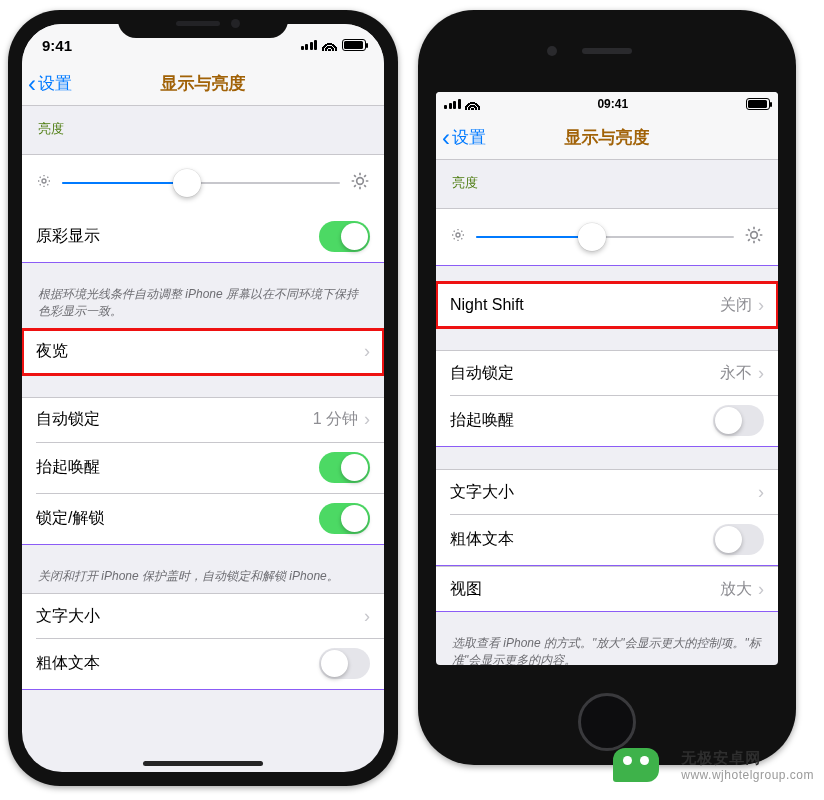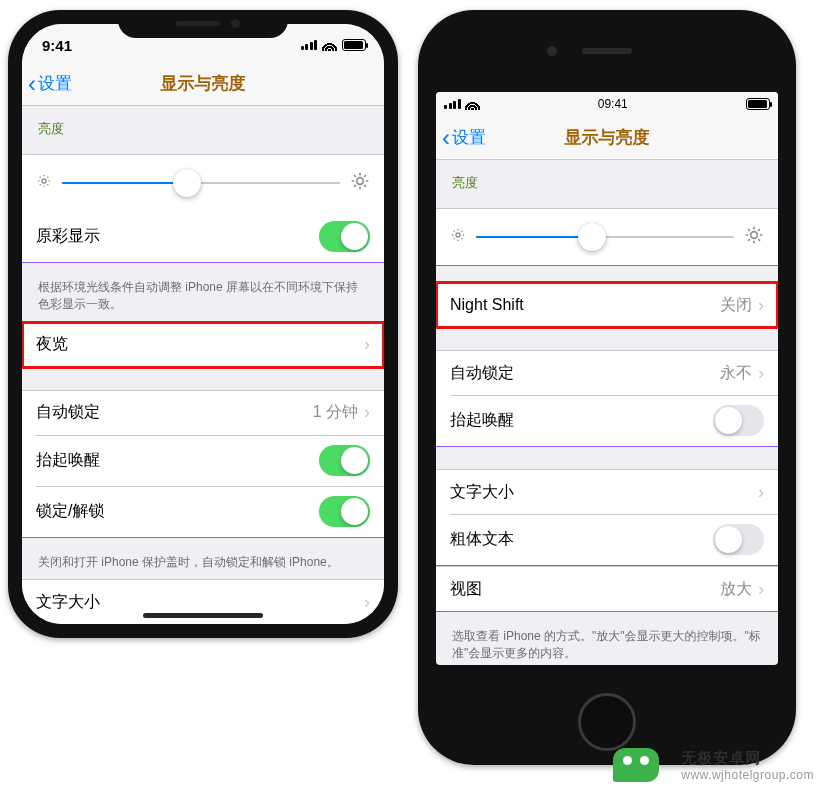--- a/index.html
+++ b/index.html
@@ -4,38 +4,38 @@
 <style>
   * { box-sizing: border-box; margin: 0; padding: 0; }
   body { background: #fff; font-family: -apple-system, "Helvetica Neue", Arial, sans-serif; width: 824px; height: 800px; position: relative; }
   .stage { display: flex; gap: 20px; padding: 10px 8px; }
 
   
   .phone { position: relative; background: #111; border-radius: 52px; padding: 14px; box-shadow: 0 2px 6px rgba(0,0,0,.35); }
   .phone .screen { background: #efeff4; border-radius: 40px; overflow: hidden; position: relative; height: 100%; }
 
   
-  .phone-x { width: 390px; height: 628px; }
+  .phone-x { width: 390px; height: 776px; }
   .phone-x .screen { border-radius: 40px; height: 100%; }
   .notch { position: absolute; top: 0; left: 50%; transform: translateX(-50%); width: 170px; height: 28px; background: #111; border-bottom-left-radius: 18px; border-bottom-right-radius: 18px; z-index: 10; }
   .notch::before { content:""; position:absolute; left:58px; top:11px; width:44px; height:5px; border-radius:3px; background:#232326; }
   .notch::after { content:""; position:absolute; right:48px; top:9px; width:9px; height:9px; border-radius:50%; background:#232326; }
   .phone-x .home-indicator { position:absolute; bottom:6px; left:50%; transform:translateX(-50%); width:120px; height:5px; border-radius:3px; background:#000; opacity:.85; }
 
   
   .phone-8 { width: 378px; height: 755px; border-radius: 56px; }
   .phone-8 .screen { border-radius: 4px; margin: 68px 4px 86px 4px; height: calc(100% - 154px); }
   .earpiece { position:absolute; top:38px; left:50%; transform:translateX(-50%); width:50px; height:6px; border-radius:3px; background:#2a2a2d; }
   .camera8 { position:absolute; top:36px; left:calc(50% - 60px); width:10px; height:10px; border-radius:50%; background:#2a2a2d; }
   .home-btn { position:absolute; bottom:14px; left:50%; transform:translateX(-50%); width:58px; height:58px; border-radius:50%; border:3px solid #3a3a3d; background:#0d0d0f; }
 
   
   .status-x { display:flex; justify-content:space-between; align-items:center; height:38px; padding:4px 18px 0 20px; font-size:15px; font-weight:600; color:#000; background:#f7f7f8; position:relative; }
   .status-x .st-right { display:flex; align-items:center; gap:5px; }
-  .status-8 { display:flex; justify-content:space-between; align-items:center; height:24px; padding:2px 8px; font-size:12px; font-weight:400; color:#000; background:#f7f7f8; }
+  .status-8 { display:flex; justify-content:space-between; align-items:center; height:24px; padding:2px 8px; font-size:12px; font-weight:700; color:#000; background:#f7f7f8; }
   .status-8 .left, .status-8 .right { display:flex; align-items:center; gap:4px; }
 
   
   .sig-bars { display:inline-flex; align-items:flex-end; gap:1.5px; }
   .sig-bars i { width:3px; background:#000; display:block; border-radius:1px; }
   .sig-bars i:nth-child(1){height:4px;} .sig-bars i:nth-child(2){height:6px;} .sig-bars i:nth-child(3){height:8px;} .sig-bars i:nth-child(4){height:10px;}
   .wifi-ic { width:15px; height:12px; position:relative; }
   .wifi-ic::before { content:""; position:absolute; inset:0; background:
     radial-gradient(circle at 50% 100%, #000 0 2px, transparent 2px),
     radial-gradient(circle at 50% 100%, transparent 3px, #000 3px 5px, transparent 5px),
@@ -45,21 +45,21 @@
   .batt::after { content:""; position:absolute; right:-3px; top:3px; width:2px; height:5px; background:#000; border-radius:1px; }
   .batt i { position:absolute; left:1px; top:1px; bottom:1px; width:85%; background:#000; border-radius:1.5px; }
 
   
   .navbar { display:flex; align-items:center; height:44px; background:#f7f7f8; border-bottom:1px solid #c8c7cc; position:relative; }
   .nav-back { color:#007aff; font-size:17px; display:flex; align-items:center; gap:2px; padding-left:6px; }
   .nav-back .chev { font-size:24px; line-height:1; font-weight:300; }
   .nav-title { position:absolute; left:0; right:0; text-align:center; font-size:17px; font-weight:600; color:#a16207; pointer-events:none; }
 
   .section-header { font-size:13px; color:#4d7c0f; padding:14px 16px 16px; }
-  .section-footer { font-size:12px; color:#6d6d72; padding:16px 16px 8px; line-height:1.45; }
+  .section-footer { font-size:12px; color:#6d6d72; padding:23px 16px 8px; line-height:1.45;font-style:italic; }
 
   .cell-group { background:#fff; border-top:1px solid #c8c7cc; border-bottom:1px solid #8b5cf6; }
   .cell { display:flex; align-items:center; min-height:44px; padding:10px 14px; position:relative; font-size:16px; color:#000; }
   .cell + .cell::before { content:""; position:absolute; top:0; left:14px; right:0; height:1px; background:#c8c7cc; }
   .cell .label { flex:1; }
   .cell .detail { color:#8e8e93; font-size:16px; margin-right:6px; }
   .cell .disclosure { color:#c7c7cc; font-size:18px; font-weight:300; }
 
   
   .bright-row { display:flex; align-items:center; gap:10px; padding:14px 14px; }

